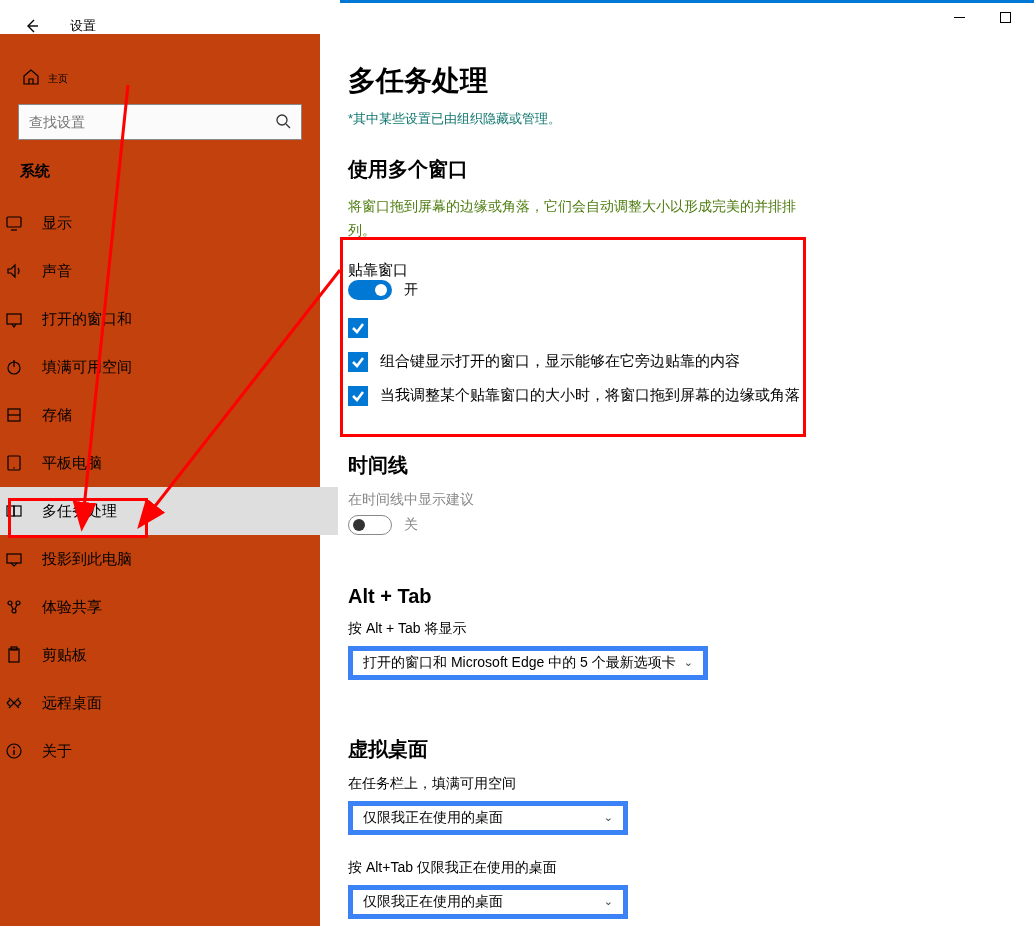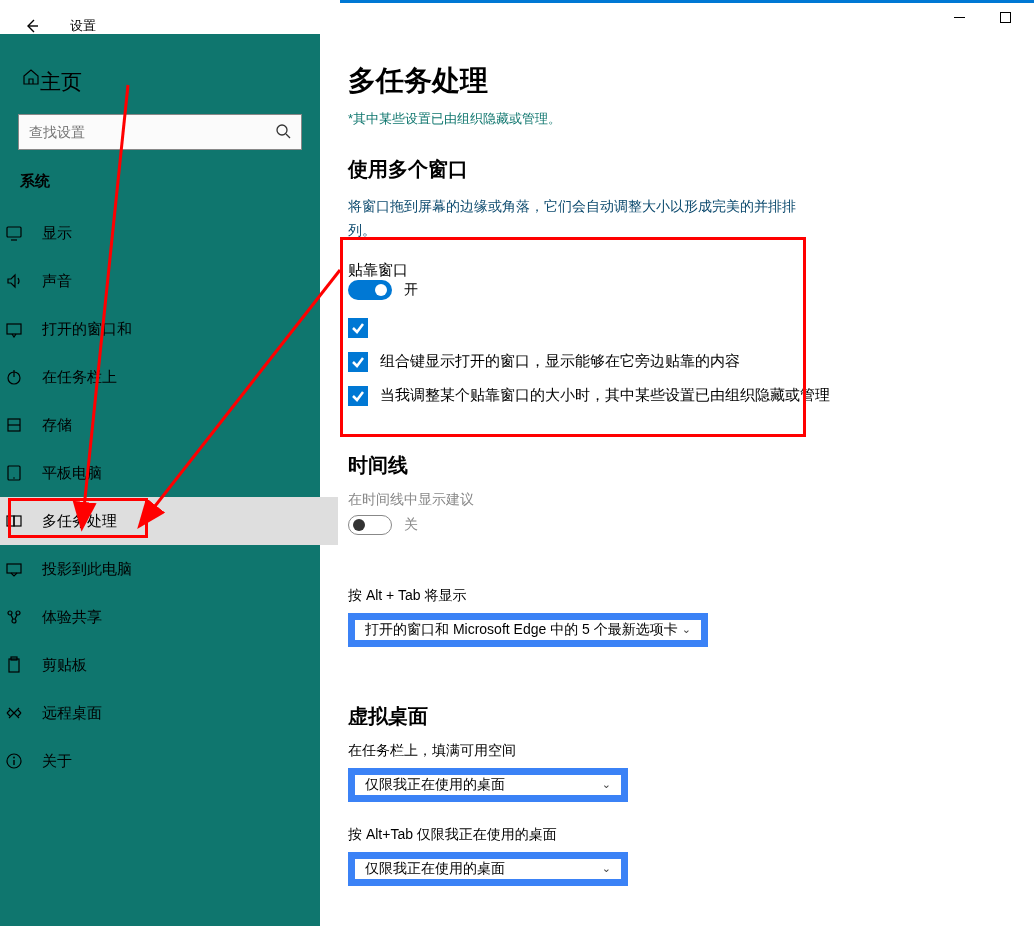--- a/index.html
+++ b/index.html
@@ -24,29 +24,29 @@
   }
   .topbar .blue-strip {
     position: absolute; top:0; left:340px; right:0; height:3px; background:#0078d4;
   }
   .winbtn { width:46px; height:30px; display:flex; align-items:center; justify-content:center; color:#000; }
   .winbtn svg { width:11px; height:11px; }
 
   .container { display:flex; height: calc(100% - 34px); }
   .sidebar {
     width: 320px;
-    background: #0f766e;
+    background: #c2410c;
     padding: 0 0 0 0;
     position: relative;
   }
   .sidebar-inner { padding: 0 18px; }
   .titleline { display:flex; align-items:center; gap:24px; margin-top:-22px; margin-bottom:18px; }
   .backbtn { width:28px; height:28px; display:flex; align-items:center; justify-content:center; }
   .title-settings { font-size:13px; }
-  .home-row { display:flex; align-items:flex-start; gap:0; margin: 28px 0 18px 4px; font-size:21px; }
+  .home-row { display:flex; align-items:flex-end; gap:8px; margin: 28px 0 18px 4px; font-size:10px; }
   .home-row .icon { width:18px; height:18px; display:flex; align-items:center; justify-content:center; }
   .searchbox {
     border:1px solid #888; background:#fbfbfb;
     height:36px; display:flex; align-items:center; padding:0 10px;
     margin-bottom: 22px;
   }
   .searchbox input { border:none; outline:none; background:transparent; flex:1; font-size:14px; color:#666; }
   .search-icon { color:#333; }
   .category { font-weight:600; font-size:15px; margin: 14px 0 18px 2px; }
 
@@ -62,21 +62,21 @@
 
   .red-box-nav {
     position:absolute; border:3px solid #ff0000; pointer-events:none;
   }
   .main {
     flex:1; padding: 28px 28px 0 28px; overflow-y:auto; position:relative;
   }
   h1 { font-size:28px; font-weight:600; margin-bottom:10px; }
   .warn { color:#0f766e; font-size:13px; margin-bottom:28px; }
   h2 { font-size:20px; font-weight:600; margin: 10px 0 12px 0; }
-  .desc { color:#0c4a6e; font-size:14px; line-height:1.7; margin-bottom:18px; max-width:460px; }
+  .desc { color:#4d7c0f; font-size:14px; line-height:1.7; margin-bottom:18px; max-width:460px; }
   .label-small { font-size:15px; margin-bottom:0; }
   .grey-label { color:#888; font-size:14px; margin-bottom:6px; }
 
   .toggle-row { display:flex; align-items:center; gap:12px; margin-bottom:18px; }
   .toggle {
     width:44px; height:20px; border-radius:10px; position:relative;
   }
   .toggle.on { background:#0078d4; }
   .toggle.off { background:#fff; border:1px solid #888; }
   .knob { position:absolute; width:12px; height:12px; border-radius:50%; top:4px; }
@@ -84,21 +84,21 @@
   .toggle.off .knob { background:#333; left:4px; top:3px; }
 
   .check-row { display:flex; align-items:flex-start; gap:12px; margin-bottom:14px; font-size:15px; }
   .checkbox {
     width:20px; height:20px; background:#0078d4; display:flex;
     align-items:center; justify-content:center; flex-shrink:0;
   }
   .checkbox svg { width:14px; height:14px; stroke:#fff; stroke-width:2.5; fill:none; }
 
   .dropdown {
-    border:7px solid #3b82f6; height:34px; display:flex; align-items:center;
+    border:5px solid #3b82f6; height:34px; display:flex; align-items:center;
     justify-content:space-between; padding:0 10px; font-size:14px;
     margin-bottom:24px;
   }
   .dropdown .chev { font-size:11px; color:#444; }
   .dd-wide { width:360px; }
   .dd-med { width:280px; }
 
   .red-box-main {
     position:absolute; border:3px solid #ff0000; pointer-events:none;
   }
@@ -187,21 +187,21 @@
           </span>
           <span>打开的窗口和</span>
         </li>
         <li>
           <span class="icon">
             <svg width="18" height="18" viewBox="0 0 18 18">
               <circle cx="9" cy="10" r="6" fill="none" stroke="#000" stroke-width="1.2"></circle>
               <line x1="9" y1="2" x2="9" y2="9" stroke="#000" stroke-width="1.2"></line>
             </svg>
           </span>
-          <span>在任务栏上</span>
+          <span>填满可用空间</span>
         </li>
         <li>
           <span class="icon">
             <svg width="18" height="18" viewBox="0 0 18 18">
               <rect x="3" y="3" width="12" height="12" fill="none" stroke="#000" stroke-width="1.2"></rect>
               <line x1="3" y1="9" x2="15" y2="9" stroke="#000" stroke-width="1.2"></line>
             </svg>
           </span>
           <span>存储</span>
         </li>
@@ -305,35 +305,36 @@
             </svg>
           </div>
           <span>组合键显示打开的窗口，显示能够在它旁边贴靠的内容</span>
         </div>
         <div class="check-row">
           <div class="checkbox">
             <svg viewBox="0 0 14 14">
               <path d="M2 7 L6 11 L12 3"></path>
             </svg>
           </div>
-          <span>当我调整某个贴靠窗口的大小时，其中某些设置已由组织隐藏或管理</span>
+          <span>当我调整某个贴靠窗口的大小时，将窗口拖到屏幕的边缘或角落</span>
         </div>
       </div>
 
     <div class="section-gap"></div>
     <h2>时间线</h2>
     <div class="grey-label">在时间线中显示建议</div>
     <div class="toggle-row">
       <div class="toggle off">
           <div class="knob"></div>
         </div>
       <span style="color:#888">关</span>
     </div>
 
     <div class="section-gap"></div>
+    <h2 style="font-family:'Segoe UI',sans-serif">Alt + Tab</h2>
     <div style="font-size:14px;margin:12px 0 8px 0">按 Alt + Tab 将显示</div>
     <div class="dropdown dd-wide">
       <span>打开的窗口和 Microsoft Edge 中的 5 个最新选项卡</span>
       <span class="chev">⌄</span>
     </div>
 
     <div class="section-gap"></div>
     <h2>虚拟桌面</h2>
     <div style="font-size:14px;margin:12px 0 8px 0">在任务栏上，填满可用空间</div>
     <div class="dropdown dd-med">

